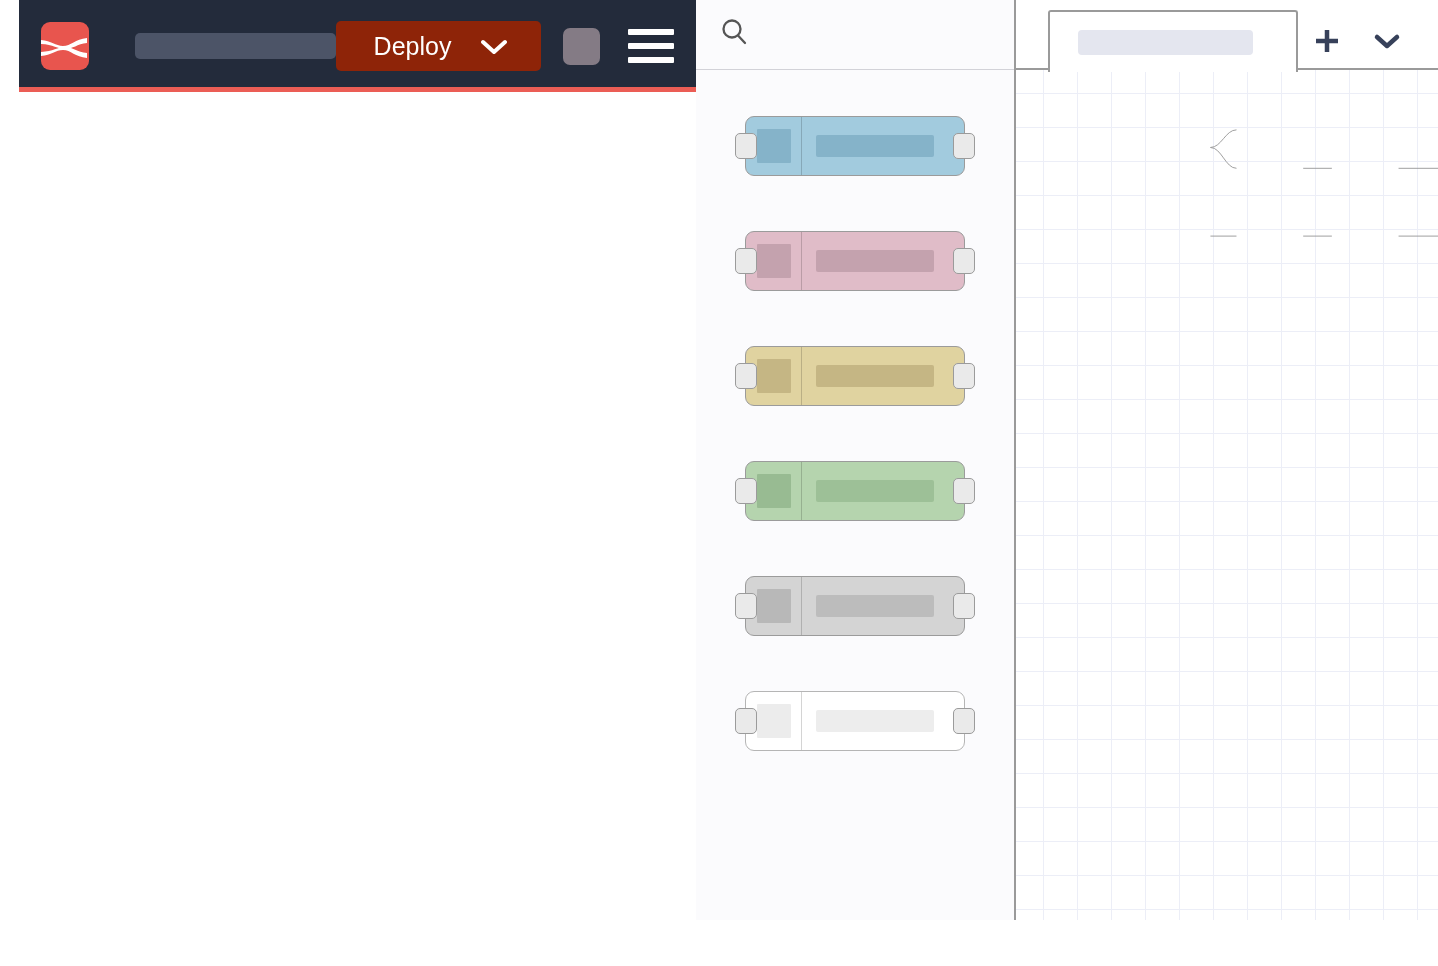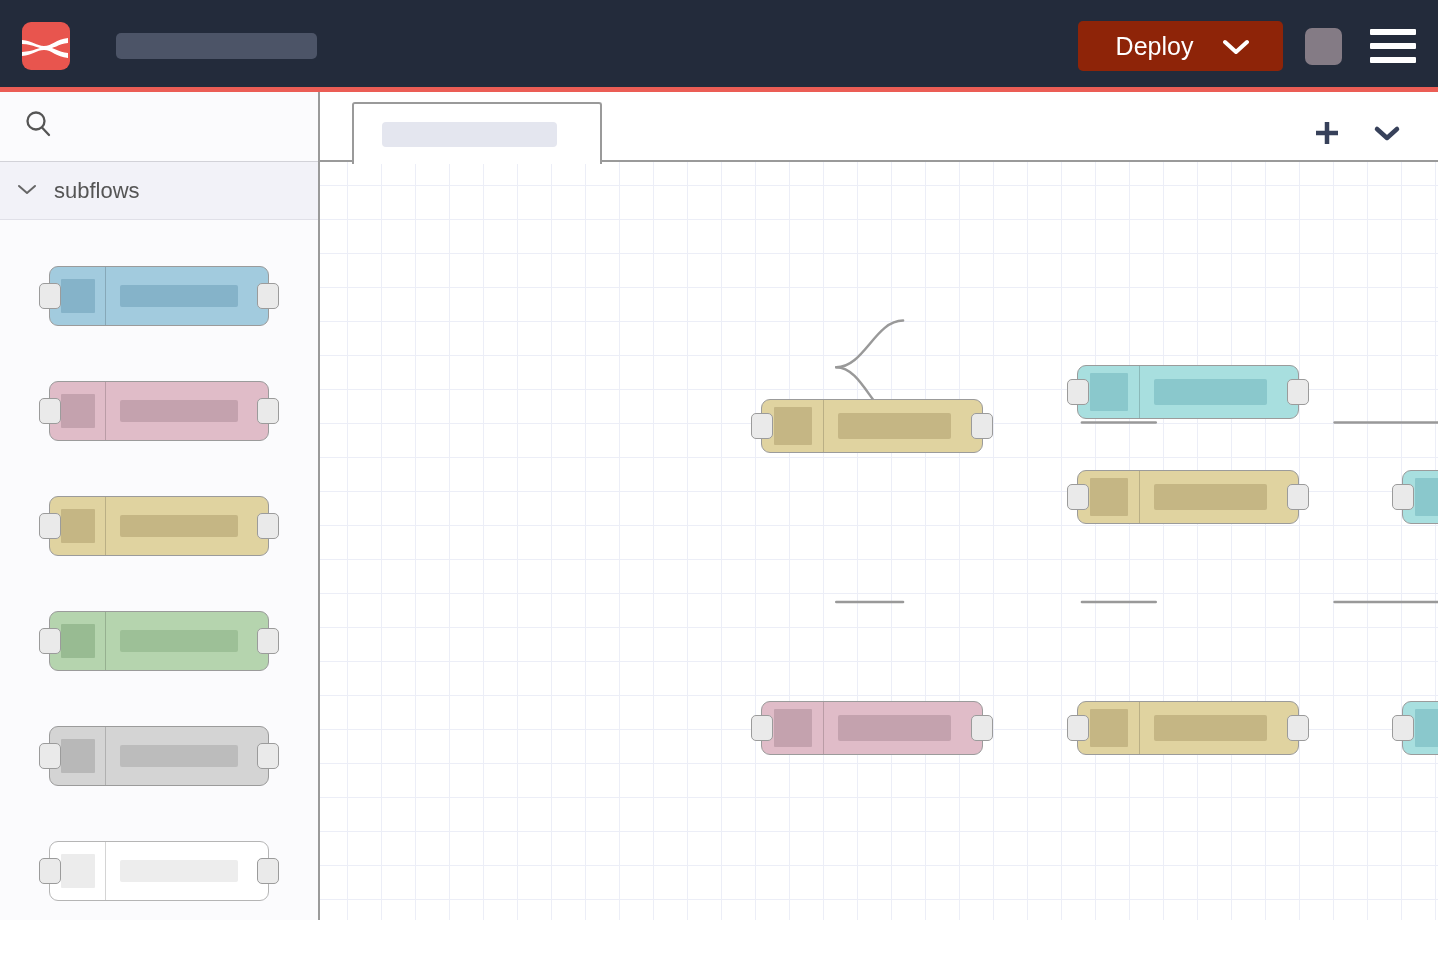--- a/index.html
+++ b/index.html
@@ -11,21 +11,22 @@
     overflow: hidden;
     font-family: "Liberation Sans", sans-serif;
     background: #ffffff;
   }
 
   #app {
     position: relative;
     width: 1438px;
     height: 920px;
     display: flex;
-    flex-direction: column;
+    flex-direction: row;
+    padding-left: 19px;
   }
 
   
   .header {
     position: relative;
     height: 92px;
     flex: 0 0 92px;
     background: #232b3b;
     display: flex;
     align-items: center;
@@ -368,28 +369,20 @@
 
       <div class="palette-search">
         <span class="search-icon">
           <svg width="34" height="34" viewBox="0 0 34 34" xmlns="http://www.w3.org/2000/svg">
             <circle cx="14" cy="13" r="8.5" stroke="#555555" stroke-width="2.3" fill="none"></circle>
             <line x1="20" y1="19.5" x2="27" y2="27" stroke="#555555" stroke-width="2.3" stroke-linecap="round"></line>
           </svg>
         </span>
       </div>
 
-      <div class="palette-category">
-        <span>
-          <svg width="22" height="14" viewBox="0 0 22 14" xmlns="http://www.w3.org/2000/svg">
-            <path d="M 3 4 L 11 11 L 19 4" stroke="#666666" stroke-width="2" fill="none" stroke-linecap="round" stroke-linejoin="round"></path>
-          </svg>
-        </span>
-        <span class="cat-label">subflows</span>
-      </div>
 
       <div class="palette-list" id="palette-list">
           <div class="palette-item">
             <div class="node" style="background: rgb(162, 203, 222); border-color: rgb(155, 155, 155);">
               <div class="node-icon-cell">
                 <div class="node-icon-glyph" style="background: rgb(133, 179, 201);"></div>
               </div>
               <div class="node-label-cell">
                 <div class="node-label-ph" style="background: rgb(133, 179, 201);"></div>
               </div>

